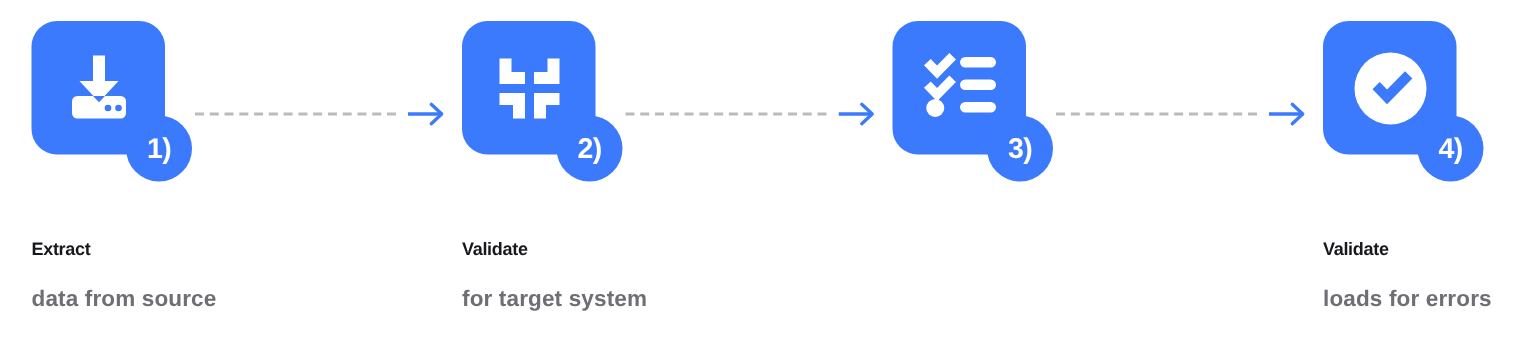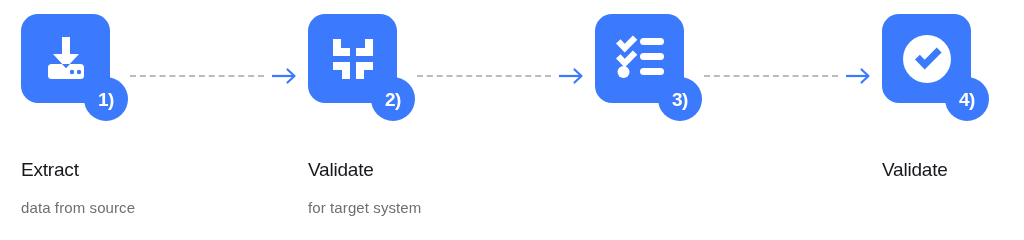--- a/index.html
+++ b/index.html
@@ -84,31 +84,31 @@
     justify-content: center;
     font-size: 19px;
     font-weight: 700;
     letter-spacing: -0.5px;
     line-height: 1;
   }
 
   
   .title {
     margin-top: 31px;
-    font-size: 19px;
-    font-weight: 400;
+    font-size: 12px;
+    font-weight: 700;
     color: #16181c;
     letter-spacing: -0.2px;
     line-height: 1.1;
   }
 
   .subtitle {
     margin-top: 18px;
     font-size: 15px;
-    font-weight: 400;
+    font-weight: 700;
     color: #6d6f74;
     letter-spacing: 0.1px;
     line-height: 1.2;
   }
 
   
   .connector {
     position: absolute;
     top: 65px;
     height: 22px;
@@ -192,20 +192,21 @@
       <div class="tile-wrap">
         <div class="tile">
           <svg width="58" height="58" viewBox="0 0 58 58">
             <circle cx="29" cy="29" r="24" fill="#ffffff"></circle>
             <path d="M17 29.5 l4.8 -4.8 4.9 5 12 -12.2 4.9 4.9 -16.9 17.1 z" fill="#3b7afc"></path>
           </svg>
         </div>
         <div class="badge">4)</div>
       </div>
       <div class="title">Validate</div>
+      <div class="subtitle">loads for errors</div>
     </div>
 
   </div>
 
   <div class="connector conn-1">
     <div class="dash-line"></div>
     <svg class="arrow-head" width="26" height="18" viewBox="0 0 26 18">
       <path d="M0 9 H22" stroke="#3b7afc" stroke-width="2.2" fill="none"></path>
       <path d="M15.5 2.5 L22.5 9 L15.5 15.5" stroke="#3b7afc" stroke-width="2.2" fill="none" stroke-linecap="round" stroke-linejoin="round"></path>
     </svg>

